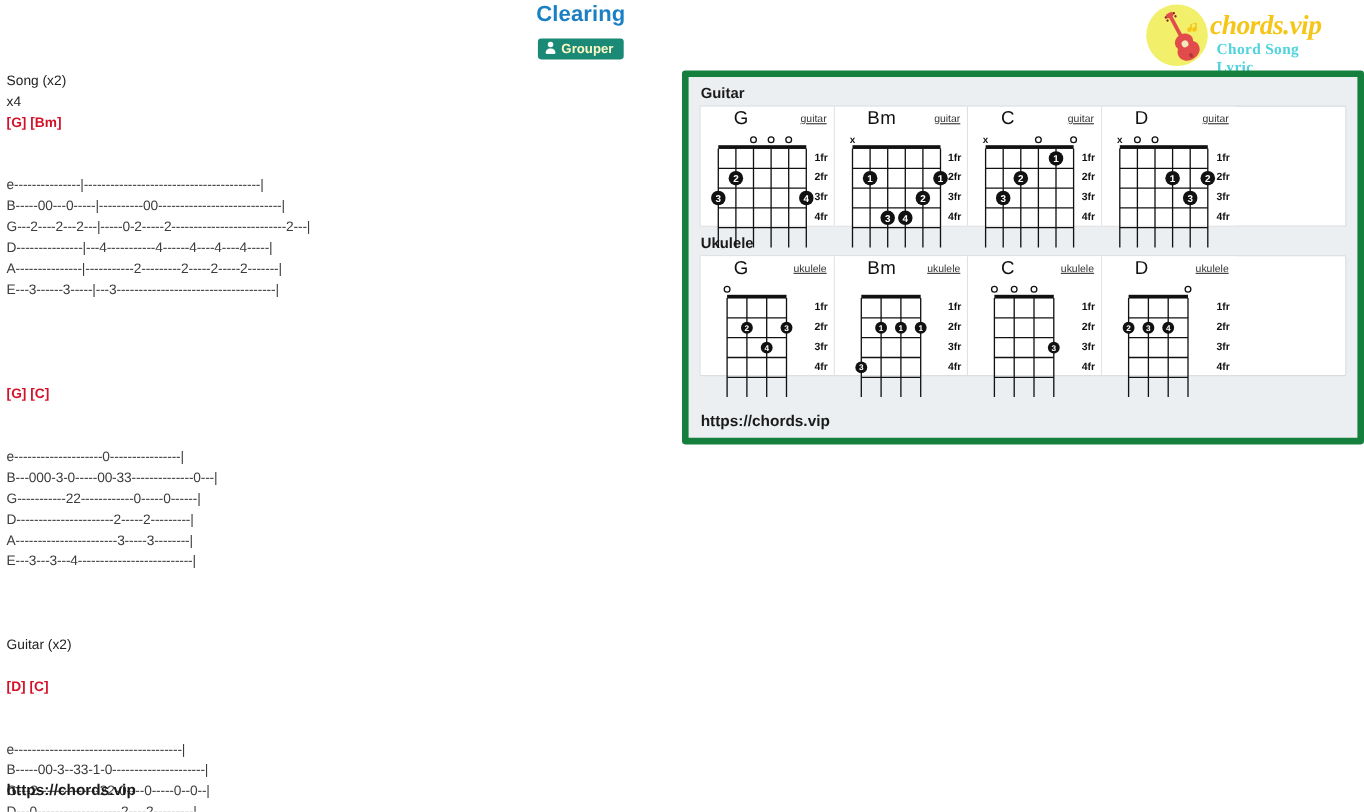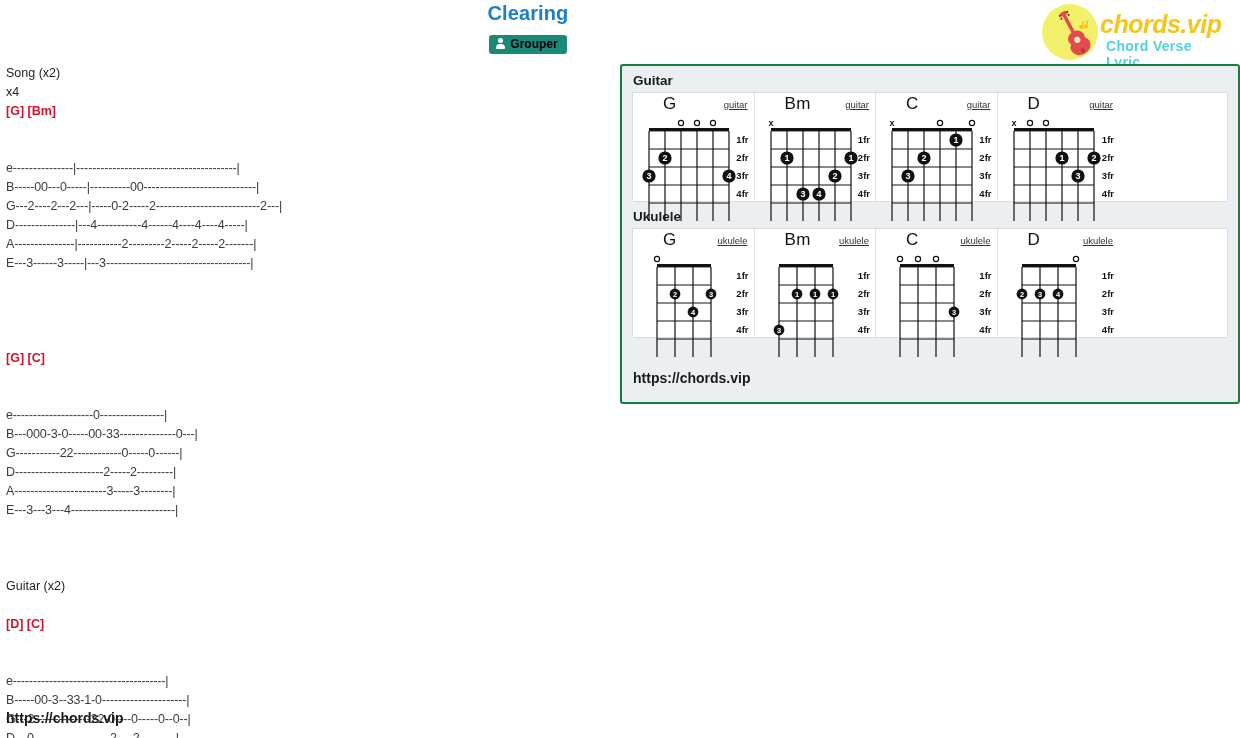--- a/index.html
+++ b/index.html
@@ -20,39 +20,39 @@
     font-size: 20px; font-weight: bold;
     color: #1b7fc4;
     letter-spacing: .1px;
   }
   .artist-badge {
     position: absolute; top: 35px; left: 0; width: 1056px;
     text-align: center;
   }
   .artist-badge .pill {
     display: inline-flex; align-items: flex-start; gap: 5px;
-    background: #1a8a77; color: #000000;
+    background: #1a8a77; color: #fef9c3;
     font-size: 12px; font-weight: bold;
     border-radius: 3px;
     padding: 3px 9px 4px 7px;
     line-height: 1;
   }
   .person-ico { display: inline-block; width: 9px; height: 11px; position: relative; }
   .person-ico::before {
     content: ""; position: absolute; top: 0; left: 2px;
     width: 5px; height: 5px; border-radius: 50%; background: #fff;
   }
   .person-ico::after {
     content: ""; position: absolute; top: 6px; left: 0;
     width: 9px; height: 5px; background: #fff;
     border-radius: 4px 4px 1px 1px;
   }
 
   
-  .logo { position: absolute; top: 2px; right: 2px; width: 172px; height: 60px; }
+  .logo { position: absolute; top: 2px; right: 2px; width: 172px; height: 60px; font-family: Liberation Serif, serif; }
   .logo-circle {
     position: absolute; left: 0; top: 2px;
     width: 56px; height: 56px; border-radius: 50%;
     background: #f2f06a;
   }
   .logo-guitar { position: absolute; left: 6px; top: 5px; }
   .logo-text1 {
     position: absolute; left: 58px; top: 8px;
     font-size: 25px; font-weight: bold; font-style: italic;
     color: #f5c518;
@@ -90,21 +90,21 @@
   .bottom-url {
     position: absolute; left: 6px; top: 710px;
     font-size: 14px; font-weight: bold; color: #1a1a1a;
   }
 
   
   .panel {
     position: absolute; left: 620px; top: 64px;
     width: 620px; height: 340px;
     background: #eceff1;
-    border: 2px solid #15803d;
+    border: 6px solid #15803d;
     border-radius: 3px;
   }
   .panel-h {
     font-size: 13.5px; font-weight: bold; color: #1a1a1a;
     padding: 7px 0 4px 11px;
   }
   .grid-row {
     display: flex;
     background: #ffffff;
     border: 1px solid #d9dcde;
@@ -165,21 +165,21 @@
         <ellipse cx="25.7" cy="31.5" rx="8.6" ry="7.2" fill="#e24b4b"></ellipse>
         <ellipse cx="25.7" cy="40.5" rx="10.4" ry="8.8" fill="#e24b4b"></ellipse>
         <circle cx="25.7" cy="33.6" r="3.1" fill="#f6e6c0"></circle>
         <rect x="24.2" y="43.5" width="3" height="4" fill="#b03636"></rect>
       </g>
       <g fill="#f5c518">
         <path d="M34 15 l6 -1.6 v6.2 a2.1 2.1 0 1 1 -1.5 -1.9 v-3.2 l-3 0.8 v4.6 a2.1 2.1 0 1 1 -1.5 -1.9z"></path>
       </g>
     </svg>
     <div class="logo-text1">chords.vip</div>
-    <div class="logo-text2">Chord Verse Lyric</div>
+    <div class="logo-text2">Chord Song Lyric</div>
   </div>
 
   <div class="tabcol" id="tabcol">
       <div class="sec-title">Song (x2)</div>
       <div class="sec-title">x4</div>
       <div class="chordline">[G] [Bm]</div>
       <div class="blank"></div>
       <div class="blank"></div>
       <div class="tabblock">e---------------|----------------------------------------|
 B-----00---0-----|----------00----------------------------|

